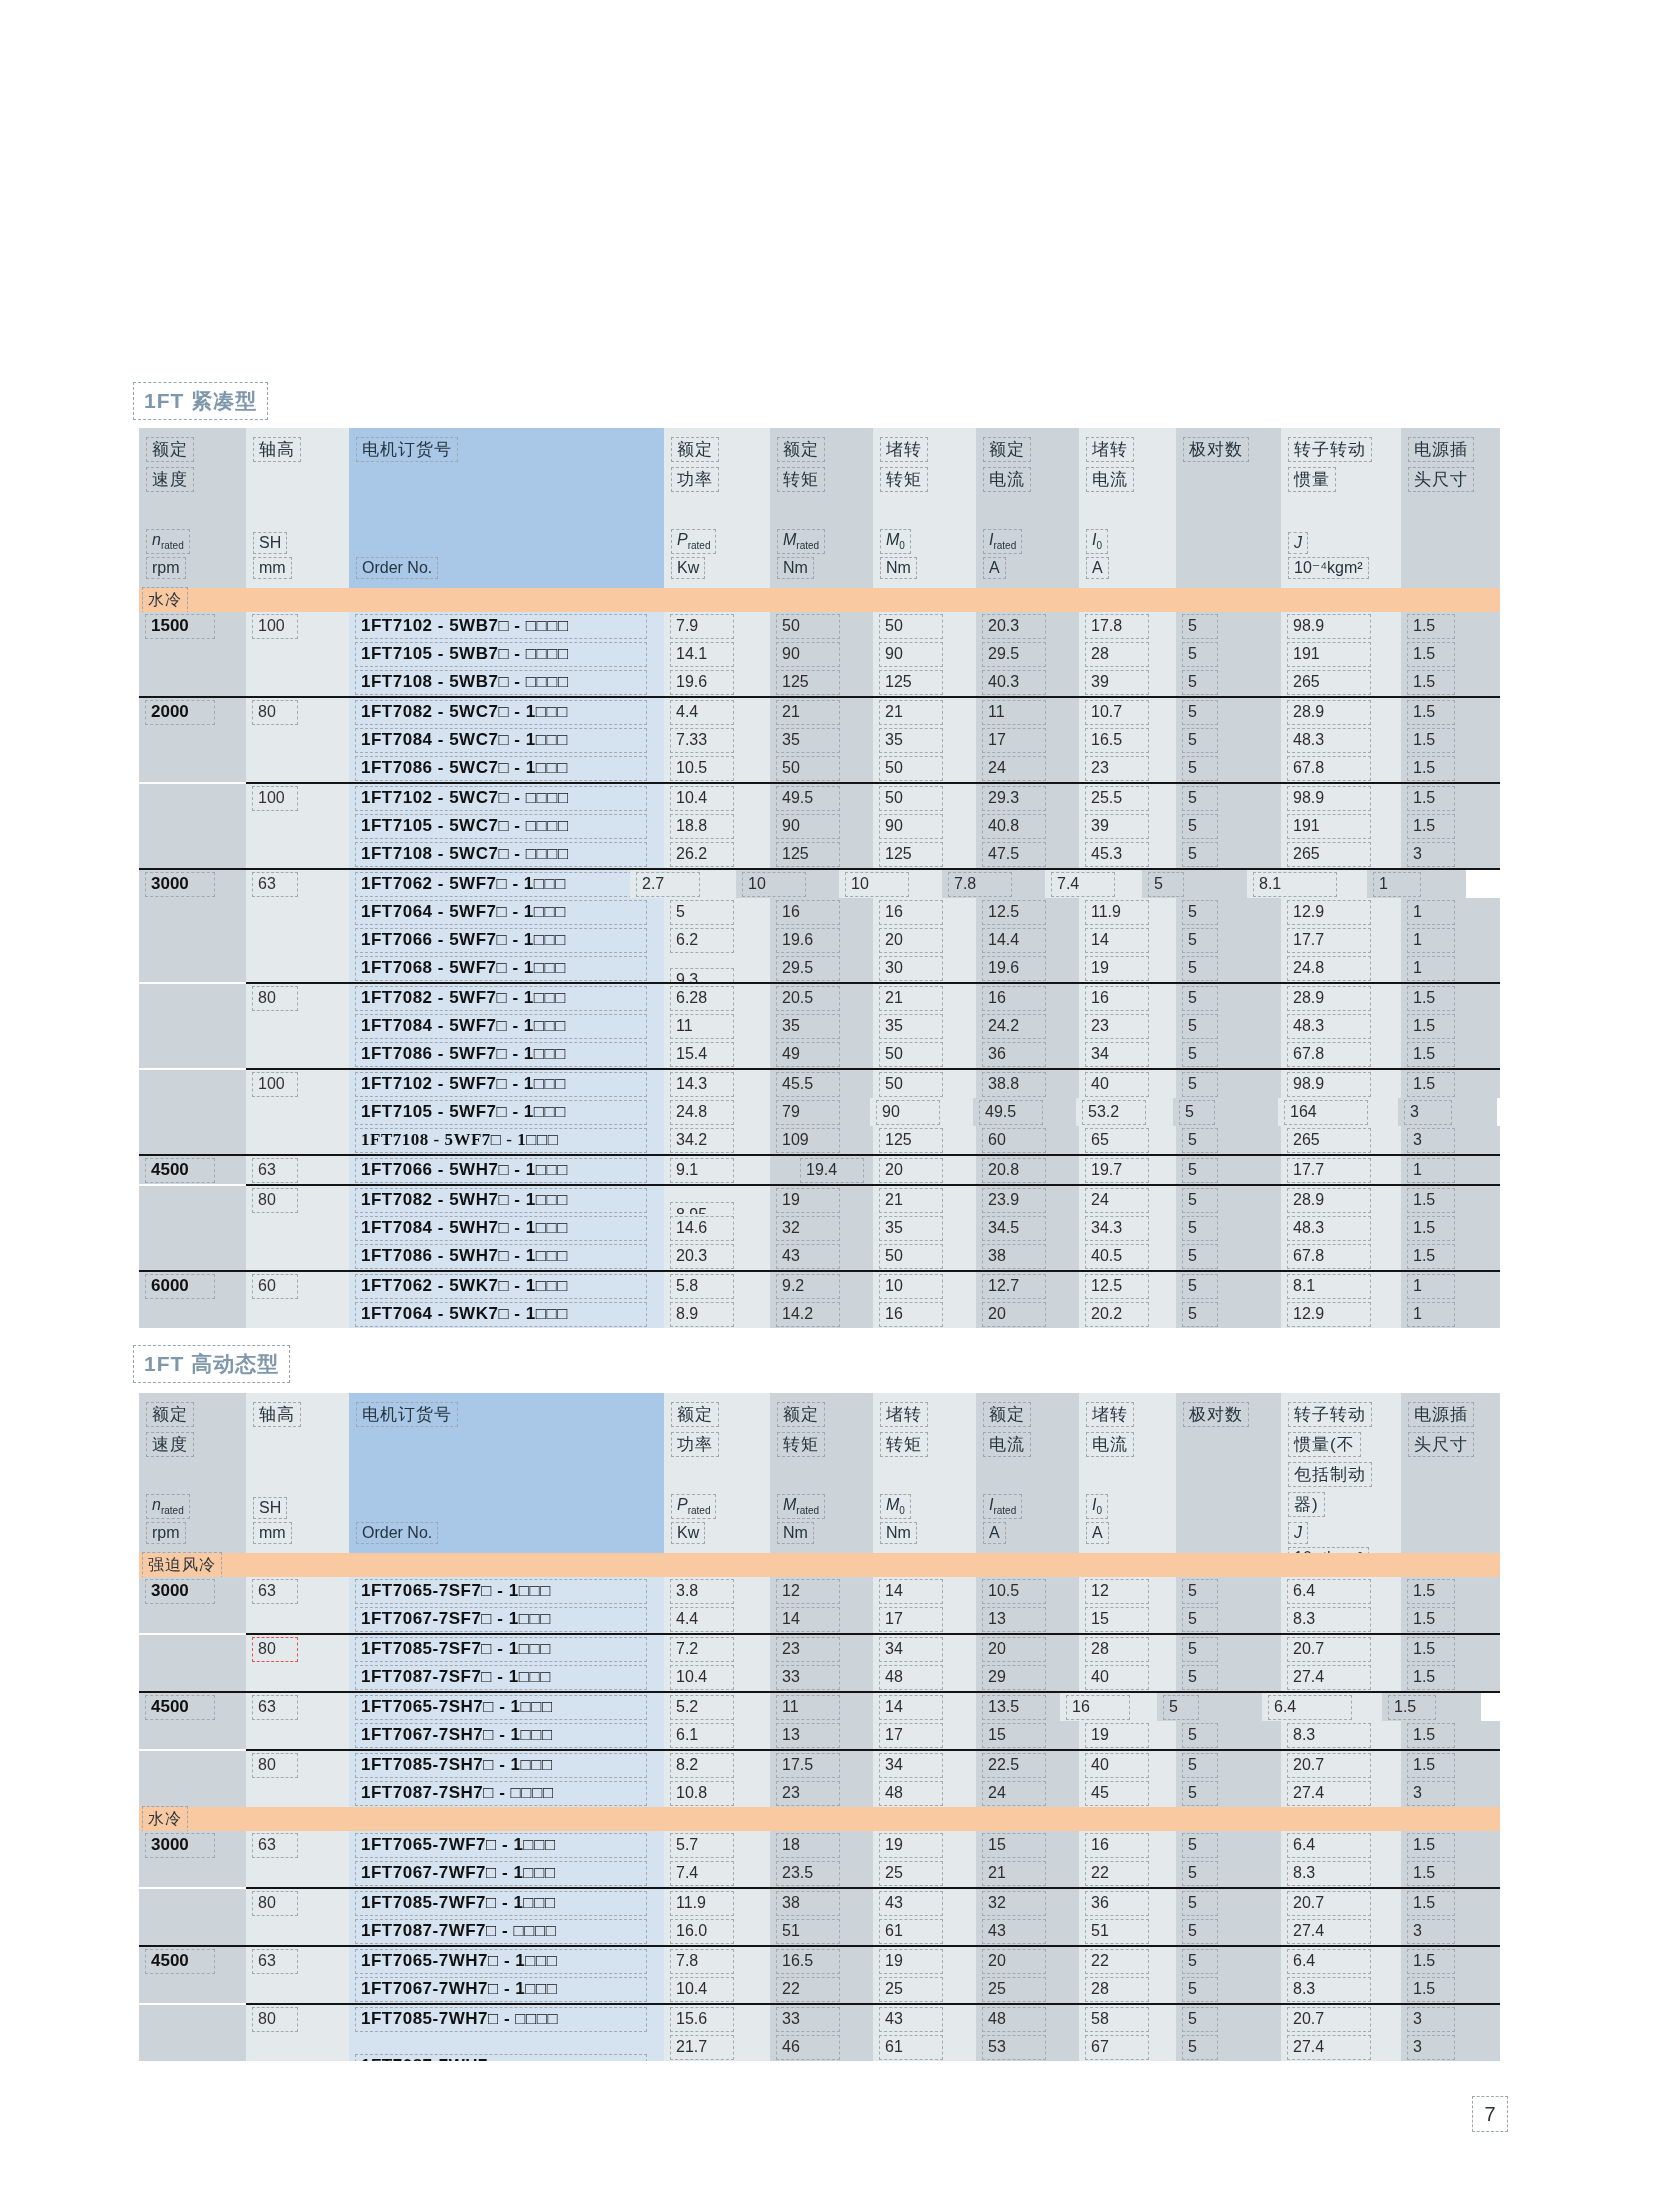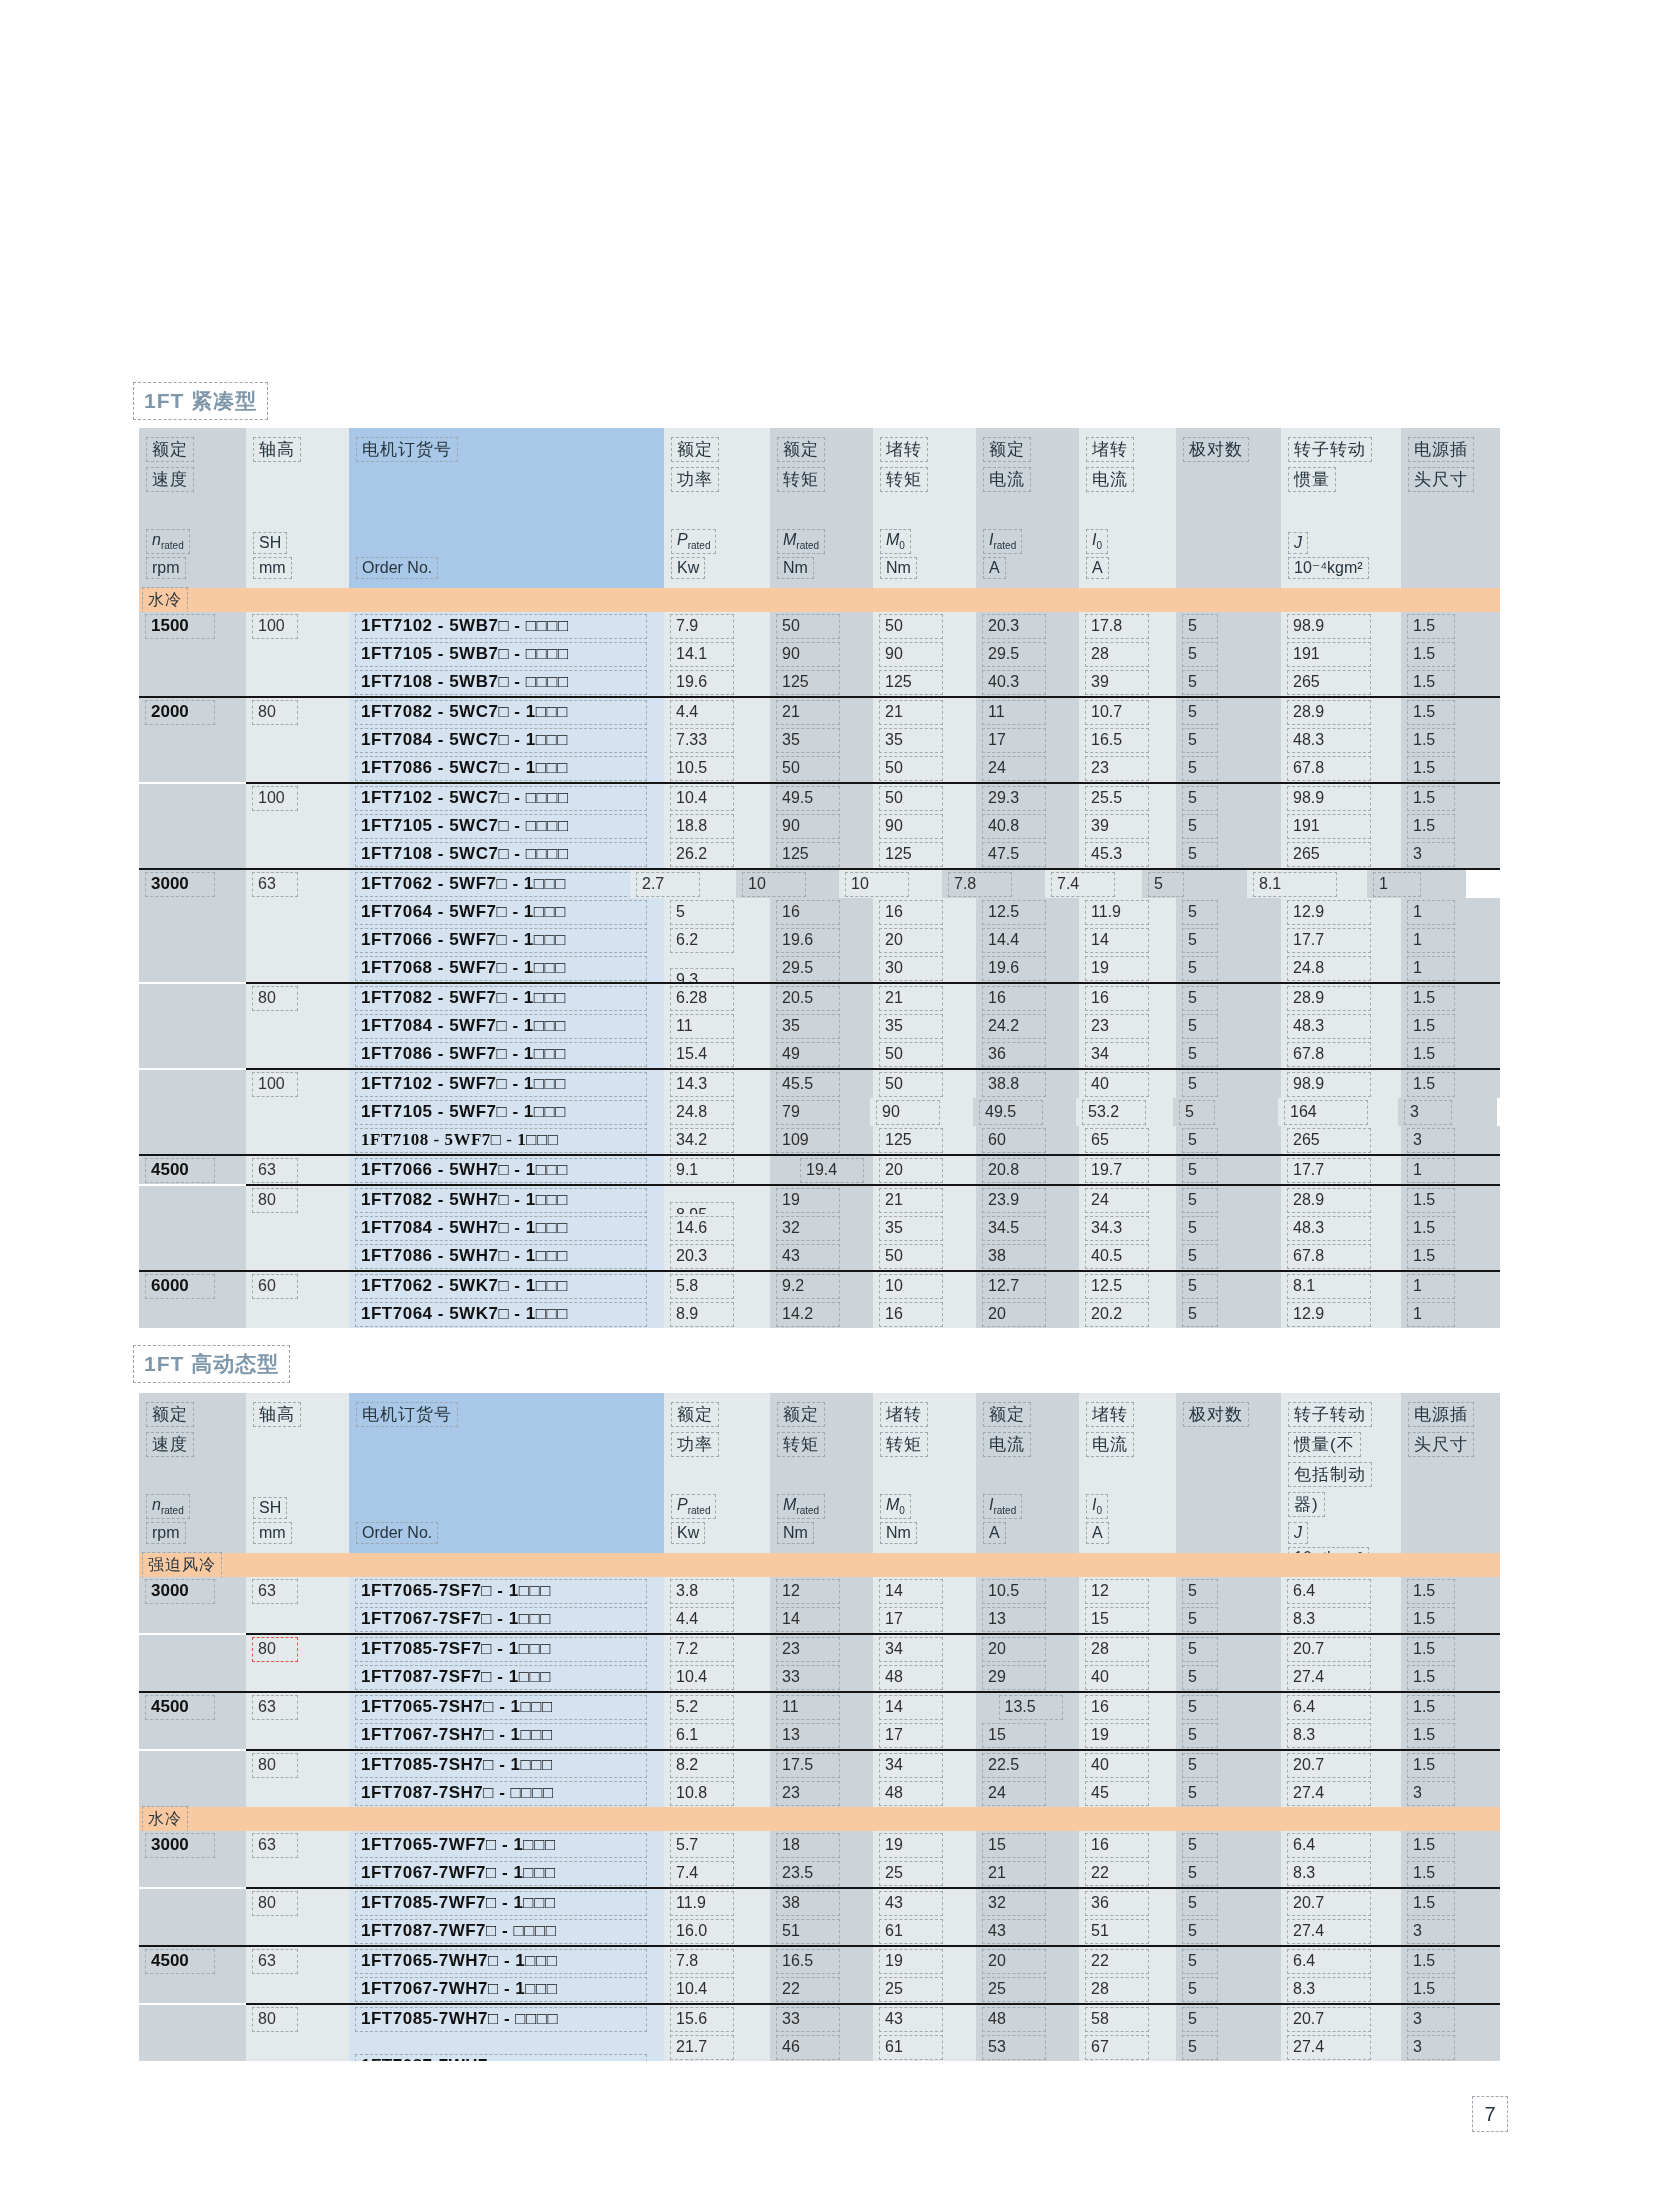--- a/index.html
+++ b/index.html
@@ -1231,21 +1231,21 @@
           </div>
           <div class="cell bg-l" style="width: 106px; box-sizing: border-box;">
             <span class="vbox" style="min-width: 64px;">5.2</span>
           </div>
           <div class="cell bg-m" style="width: 103px; box-sizing: border-box;">
             <span class="vbox" style="min-width: 64px;">11</span>
           </div>
           <div class="cell bg-l" style="width: 103px; box-sizing: border-box;">
             <span class="vbox" style="min-width: 64px;">14</span>
           </div>
-          <div class="cell bg-m" style="width: 103px; box-sizing: border-box; justify-content: center;">
+          <div class="cell bg-m" style="width: 84px; box-sizing: border-box;">
             <span class="vbox" style="min-width: 64px;">13.5</span>
           </div>
           <div class="cell bg-l" style="width: 97px; box-sizing: border-box;">
             <span class="vbox" style="min-width: 64px;">16</span>
           </div>
           <div class="cell bg-m" style="width: 105px; box-sizing: border-box;">
             <span class="vbox" style="min-width: 36px;">5</span>
           </div>
           <div class="cell bg-l" style="width: 120px; box-sizing: border-box;">
             <span class="vbox" style="min-width: 84px;">6.4</span>

